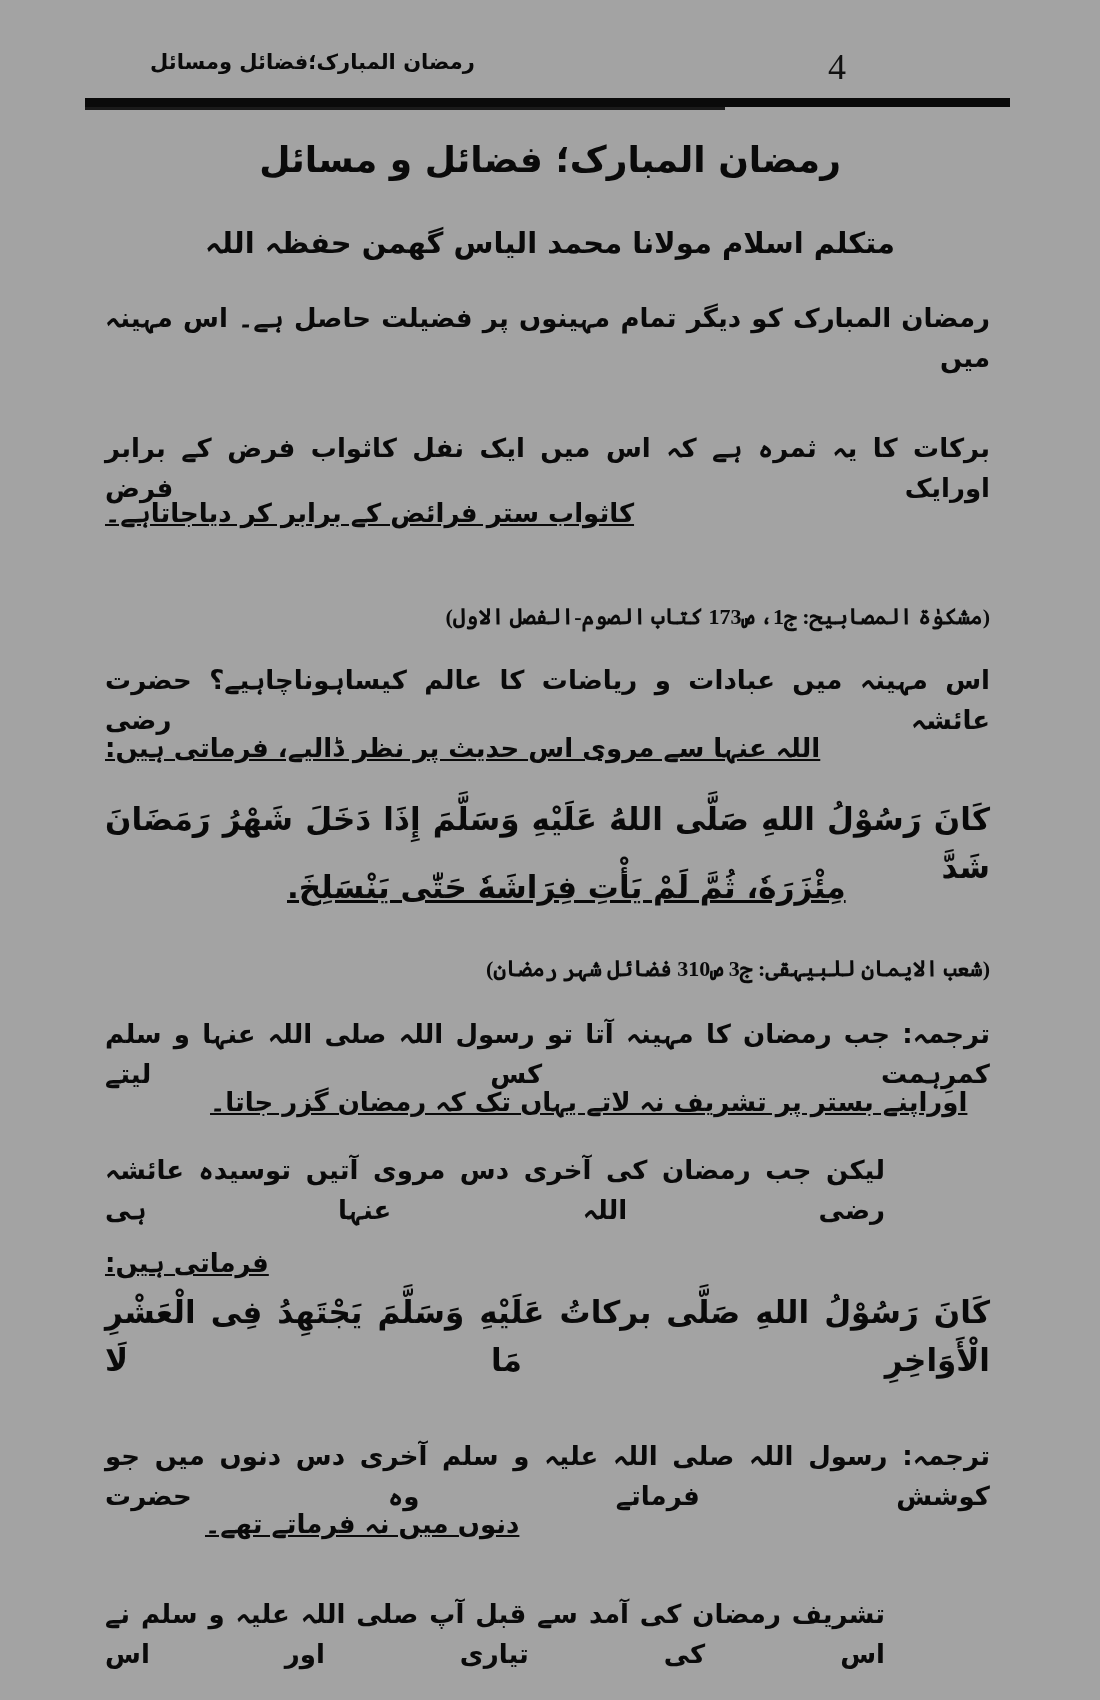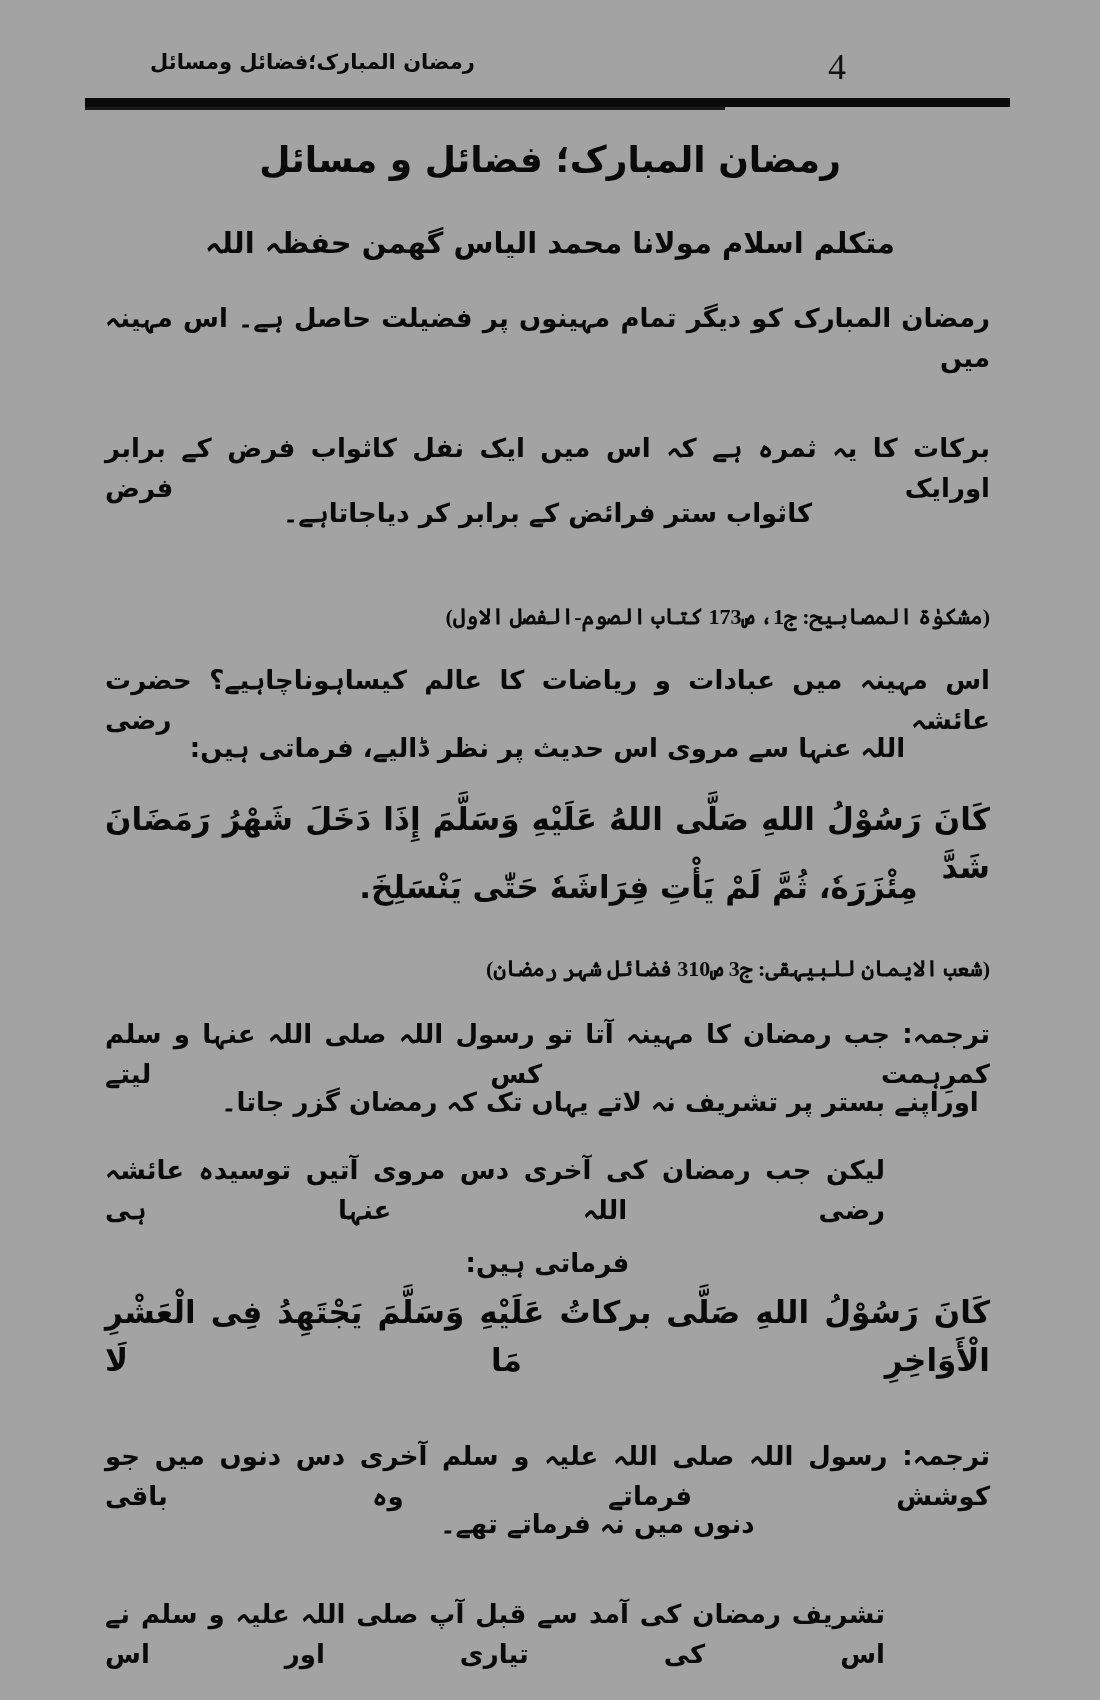--- a/index.html
+++ b/index.html
@@ -53,21 +53,21 @@
     position:absolute;top:0;left:105px;width:885px;height:1668px;
     direction:rtl;
   }
   .ln{
     position:absolute;right:0;left:0;
     font-size:26px;font-weight:bold;
     line-height:1.55;
     direction:rtl;
   }
   .j{text-align:justify;text-align-last:justify;}
-  .r{text-align:center;white-space:nowrap;}
+  .r{text-align:left;white-space:nowrap;text-decoration:underline;}
   .l{text-align:right;white-space:nowrap;font-family:Liberation Serif, serif;}
   .cite{font-size:22px;font-weight:bold;}
   .arabic{font-size:31px;font-weight:bold;}
   .ind{padding-right:105px;}
   .off-110{padding-left:0;padding-right:0;margin-left:105px;}
   .off-185{margin-left:182px;}
   .off-100{margin-left:100px;}
   .mixed .cite-part{font-size:22px;}
 </style>
 </head>
@@ -101,19 +101,19 @@
 
     <div class="ln j" style="top:1014px">ترجمہ: جب رمضان کا مہینہ آتا تو رسول اللہ صلی اللہ عنہا و سلم کمرِہمت کس لیتے</div>
     <div class="ln r off-110" style="top:1082px">اوراپنے بستر پر تشریف نہ لاتے یہاں تک کہ رمضان گزر جاتا۔</div>
 
     <div class="ln j ind" style="top:1150px">لیکن جب رمضان کی آخری دس مروی آتیں توسیدہ عائشہ رضی اللہ عنہا ہی</div>
     <div class="ln r" style="top:1243px">فرماتی ہیں:</div>
 
     <div class="ln j arabic" style="top:1288px">كَانَ رَسُوْلُ اللهِ صَلَّى برکاتُ عَلَيْهِ وَسَلَّمَ يَجْتَهِدُ فِى الْعَشْرِ الْأَوَاخِرِ مَا لَا</div>
 
 
-    <div class="ln j" style="top:1436px">ترجمہ: رسول اللہ صلی اللہ علیہ و سلم آخری دس دنوں میں جو کوشش فرماتے وہ باقی</div>
+    <div class="ln j" style="top:1436px">ترجمہ: رسول اللہ صلی اللہ علیہ و سلم آخری دس دنوں میں جو کوشش فرماتے وہ حضرت</div>
     <div class="ln r off-100" style="top:1504px">دنوں میں نہ فرماتے تھے۔</div>
 
     <div class="ln j ind" style="top:1594px">تشریف رمضان کی آمد سے قبل آپ صلی اللہ علیہ و سلم نے اس کی تیاری اور اس</div>
 
   </div>
 </div>
 
 </body></html>

